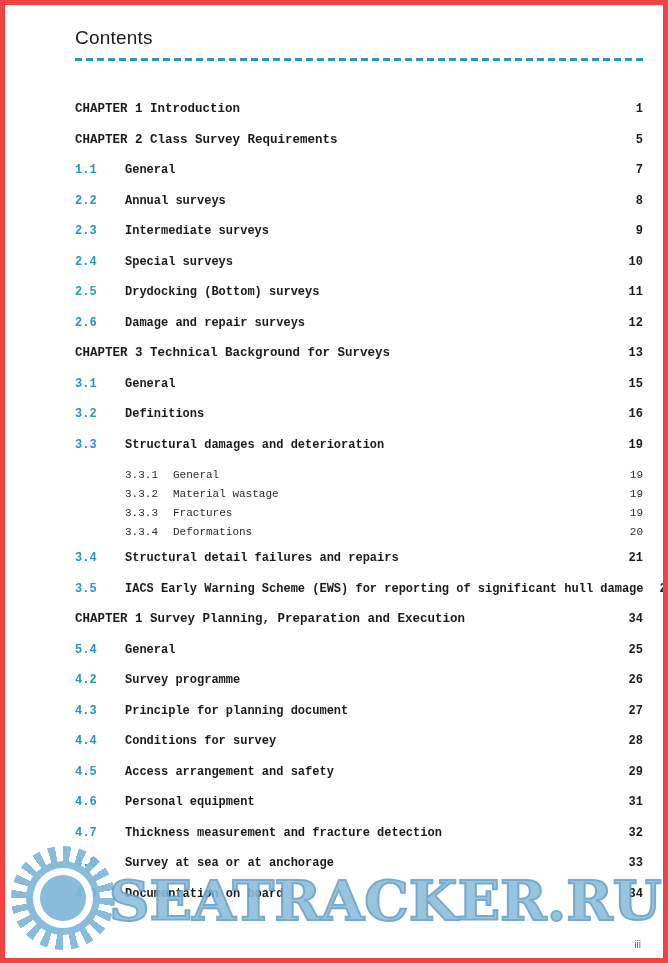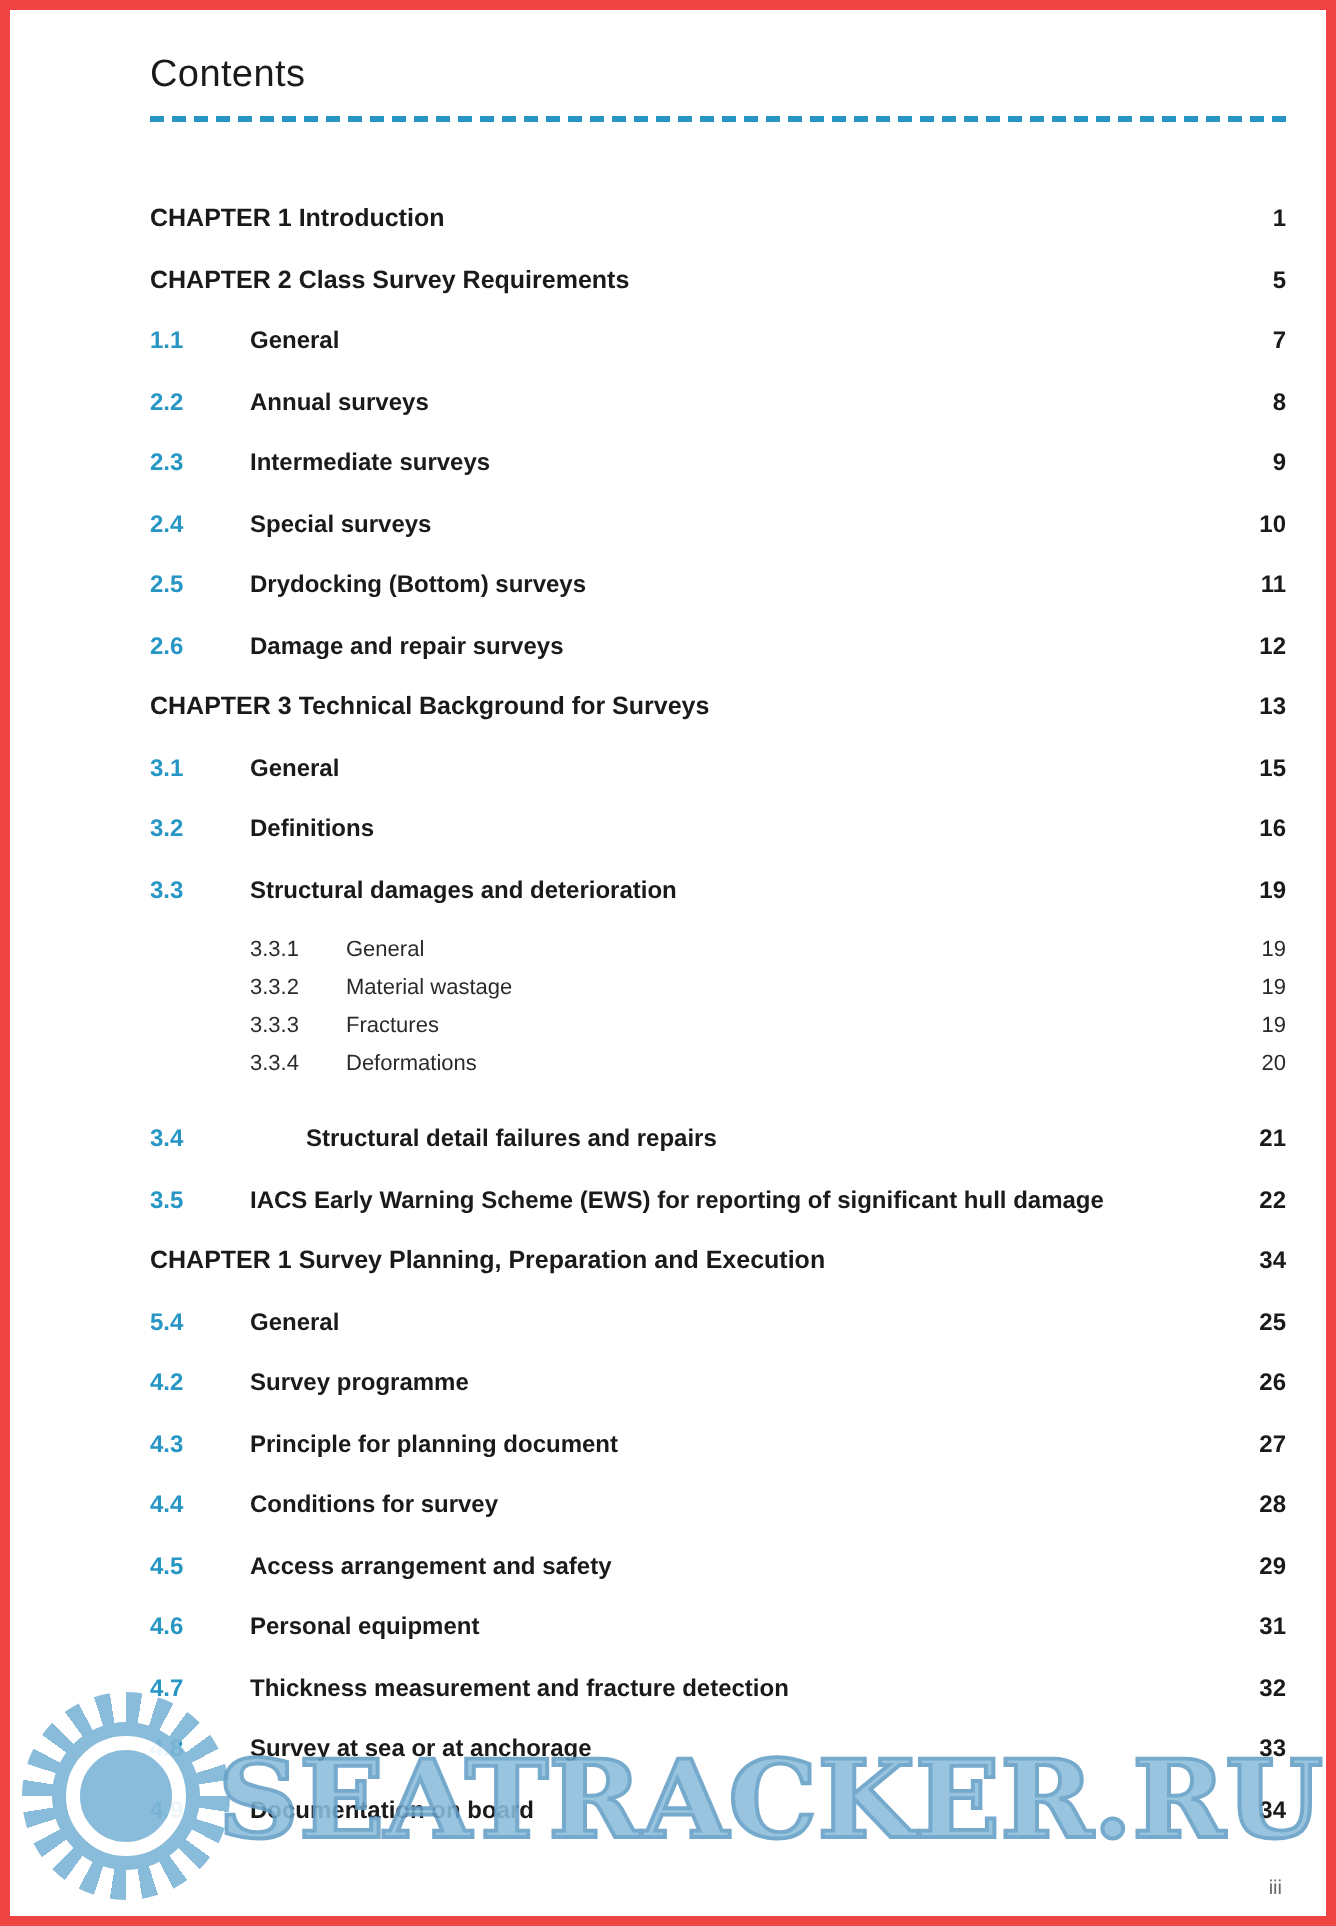--- a/index.html
+++ b/index.html
@@ -20,42 +20,42 @@
   .contents-title {
     font-size: 19px;
     color: #1a1a1a;
     letter-spacing: 0.2px;
   }
   .contents-rule {
     margin-top: 9px;
     height: 3px;
     background: repeating-linear-gradient(90deg, #2796c4 0 7px, transparent 7px 11px);
   }
-  .toc { margin-top: 42px; }
+  .toc { margin-top: 42px; font-family: Liberation Mono, monospace; }
   .row { display: flex; align-items: baseline; line-height: 13px; }
   .row.chapter, .row.section {
     margin-bottom: 17.5px;
     font-size: 12px;
     font-weight: bold;
     color: #1a1a1a;
   }
   .row.chapter .title-cell { font-size: 12.5px; }
   .num-cell { width: 50px; flex: none; color: #2796c4; }
   .title-cell { flex: 1; white-space: nowrap; padding-right: 8px; }
   .page-cell { margin-left: 8px; flex: none; text-align: right; }
   .row.subsection {
     padding-left: 50px;
     font-size: 11px;
     font-weight: normal;
     color: #2a2a2a;
     margin-bottom: 6px;
   }
   .row.subsection .num-cell { width: 48px; color: #2a2a2a; font-weight: normal; }
   .row.section + .row.subsection { margin-top: 3px; }
-  .row.subsection + .row.section { margin-top: 24px; gap: 28px; }
+  .row.subsection + .row.section { margin-top: 13px; }
 
   .watermark {
     position: absolute;
     left: 0; right: 0; bottom: 4px;
     height: 116px;
     pointer-events: none;
   }
   .sun-icon {
     position: absolute;
     left: 6px; bottom: 4px;

